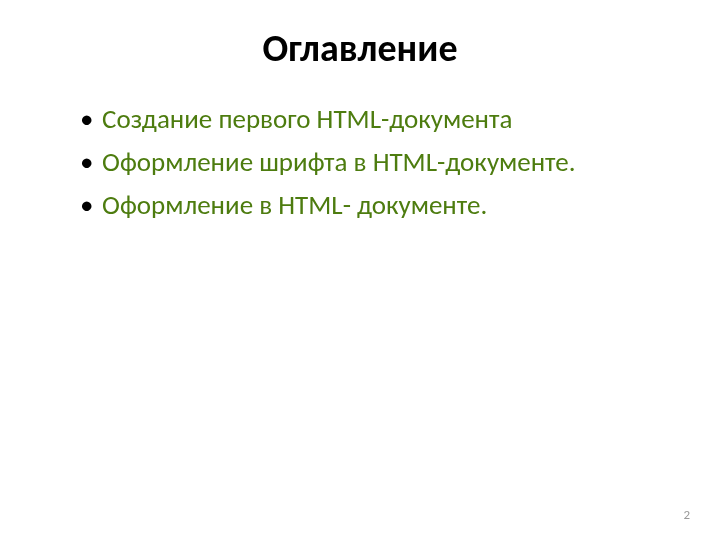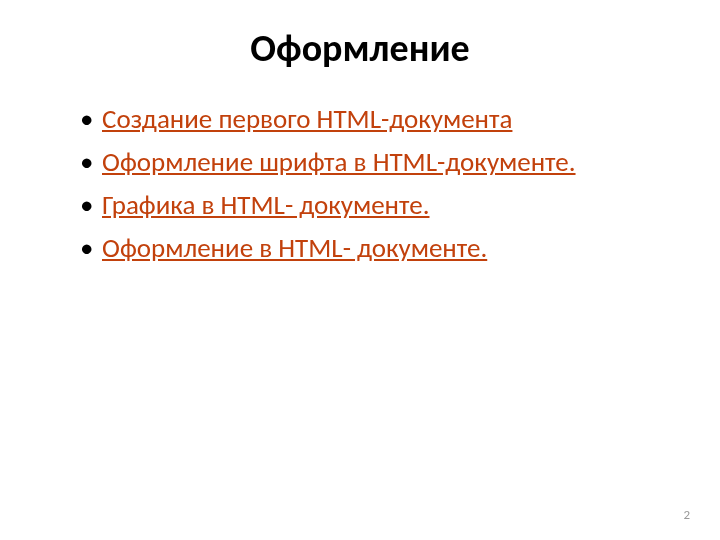--- a/index.html
+++ b/index.html
@@ -42,47 +42,43 @@
     }
     .toc-item::before {
       content: "•";
       position: absolute;
       left: 0;
       top: 0;
       color: #000000;
       font-size: 27px;
     }
     .link-text {
-      text-decoration: underline;
-      color: #c2410c;
+      color: #4d7c0f;
       cursor: pointer;
     }
     .page-number {
       position: absolute;
       bottom: 18px;
       right: 30px;
       font-size: 13px;
       color: #999999;
     }
   </style>
 </head>
 <body>
 
 <div class="slide">
-  <h1 class="title">Оформление</h1>
+  <h1 class="title">Оглавление</h1>
 
   <ul class="toc-list">
     <li class="toc-item">
       <span class="link-text">Создание первого HTML-документа</span>
     </li>
     <li class="toc-item">
       <span class="link-text">Оформление шрифта в HTML-документе.</span>
-    </li>
-    <li class="toc-item">
-      <span class="link-text">Графика в HTML- документе.</span>
     </li>
     <li class="toc-item">
       <span class="link-text">Оформление в HTML- документе. </span>
     </li>
   </ul>
 
   <div class="page-number">2</div>
 </div>
 
 </body></html>

